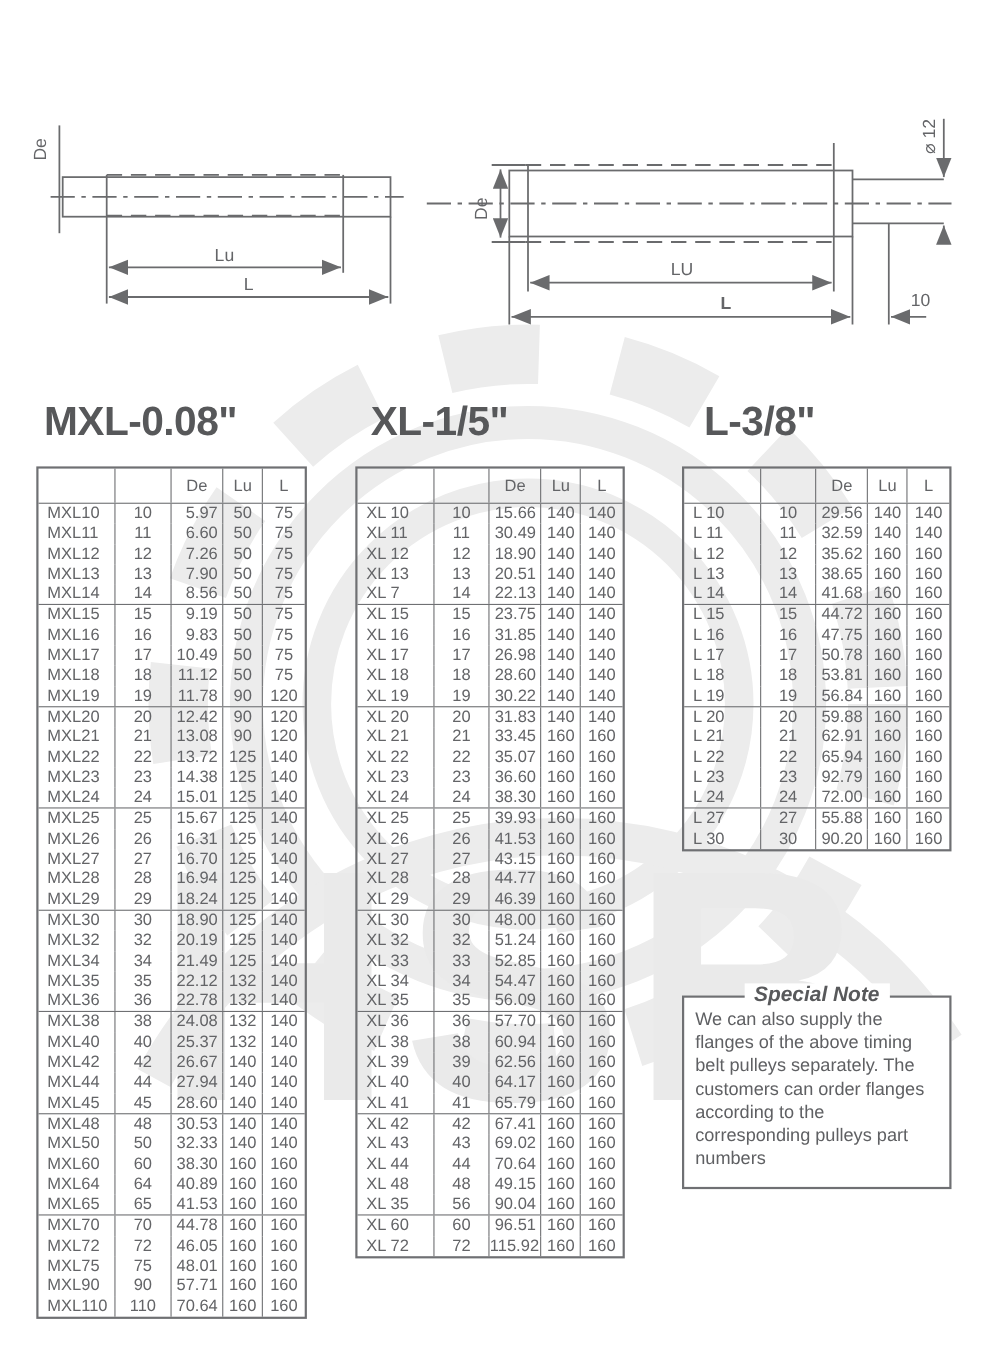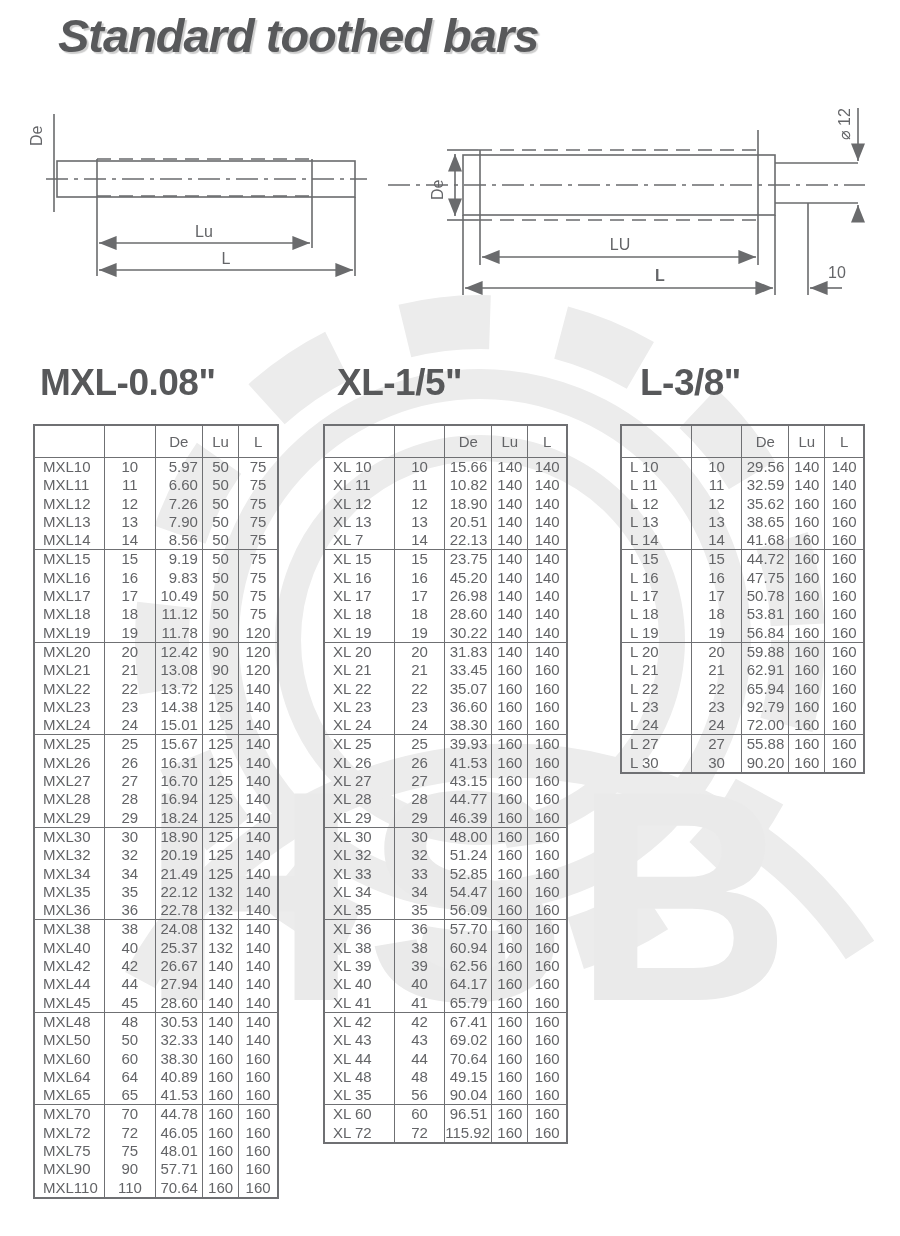--- a/index.html
+++ b/index.html
@@ -77,21 +77,20 @@
   <svg class="watermark" width="900" height="1236" viewBox="0 0 900 1236" aria-hidden="true">
     <g fill="none" stroke="#ececec">
       <circle cx="480" cy="640" r="318" stroke-width="54" stroke-dasharray="86 72"></circle>
       <circle cx="480" cy="640" r="256" stroke-width="30"></circle>
       <circle cx="480" cy="640" r="192" stroke-width="26"></circle>
       <path d="M 140 980 A 420 420 0 0 1 860 950" stroke-width="34"></path>
     </g>
     <text x="470" y="1000" text-anchor="middle" font-size="300" font-weight="bold" fill="#eaeaea" letter-spacing="8">HSB</text>
   </svg>
 
-  <h1 class="page-title">Standard toothed bars</h1>
 
   <svg class="drawings" width="860" height="220" viewBox="0 0 860 220">
     <defs>
       <marker id="ar" viewBox="0 0 10 8" refX="10" refY="4" markerWidth="11" markerHeight="9" orient="auto-start-reverse">
         <path d="M0,0 L10,4 L0,8 z" fill="#6a6b6d"></path>
       </marker>
     </defs>
     <g stroke="#6a6b6d" stroke-width="1.6" fill="none">
 
       <g>
@@ -463,21 +462,21 @@
         <div class="t-row">
           <div class="t-cell c0">XL 10</div>
           <div class="t-cell c1">10</div>
           <div class="t-cell c2">15.66</div>
           <div class="t-cell c3">140</div>
           <div class="t-cell c4">140</div>
         </div>
         <div class="t-row">
           <div class="t-cell c0">XL 11</div>
           <div class="t-cell c1">11</div>
-          <div class="t-cell c2">10.82</div>
+          <div class="t-cell c2">30.49</div>
           <div class="t-cell c3">140</div>
           <div class="t-cell c4">140</div>
         </div>
         <div class="t-row">
           <div class="t-cell c0">XL 12</div>
           <div class="t-cell c1">12</div>
           <div class="t-cell c2">18.90</div>
           <div class="t-cell c3">140</div>
           <div class="t-cell c4">140</div>
         </div>
@@ -500,21 +499,21 @@
         <div class="t-row">
           <div class="t-cell c0">XL 15</div>
           <div class="t-cell c1">15</div>
           <div class="t-cell c2">23.75</div>
           <div class="t-cell c3">140</div>
           <div class="t-cell c4">140</div>
         </div>
         <div class="t-row">
           <div class="t-cell c0">XL 16</div>
           <div class="t-cell c1">16</div>
-          <div class="t-cell c2">45.20</div>
+          <div class="t-cell c2">31.85</div>
           <div class="t-cell c3">140</div>
           <div class="t-cell c4">140</div>
         </div>
         <div class="t-row">
           <div class="t-cell c0">XL 17</div>
           <div class="t-cell c1">17</div>
           <div class="t-cell c2">26.98</div>
           <div class="t-cell c3">140</div>
           <div class="t-cell c4">140</div>
         </div>
@@ -865,14 +864,18 @@
         <div class="t-row">
           <div class="t-cell c0">L 30</div>
           <div class="t-cell c1">30</div>
           <div class="t-cell c2">90.20</div>
           <div class="t-cell c3">160</div>
           <div class="t-cell c4">160</div>
         </div>
       </div>
     </div>
 
+  <div class="note-box">
+    <div class="note-title">Special Note</div>
+    <div class="note-text">We can also supply the flanges of the above timing belt pulleys separately. The customers can order flanges according to the corresponding pulleys part numbers</div>
+  </div>
 
 </div>
 
 </body></html>

